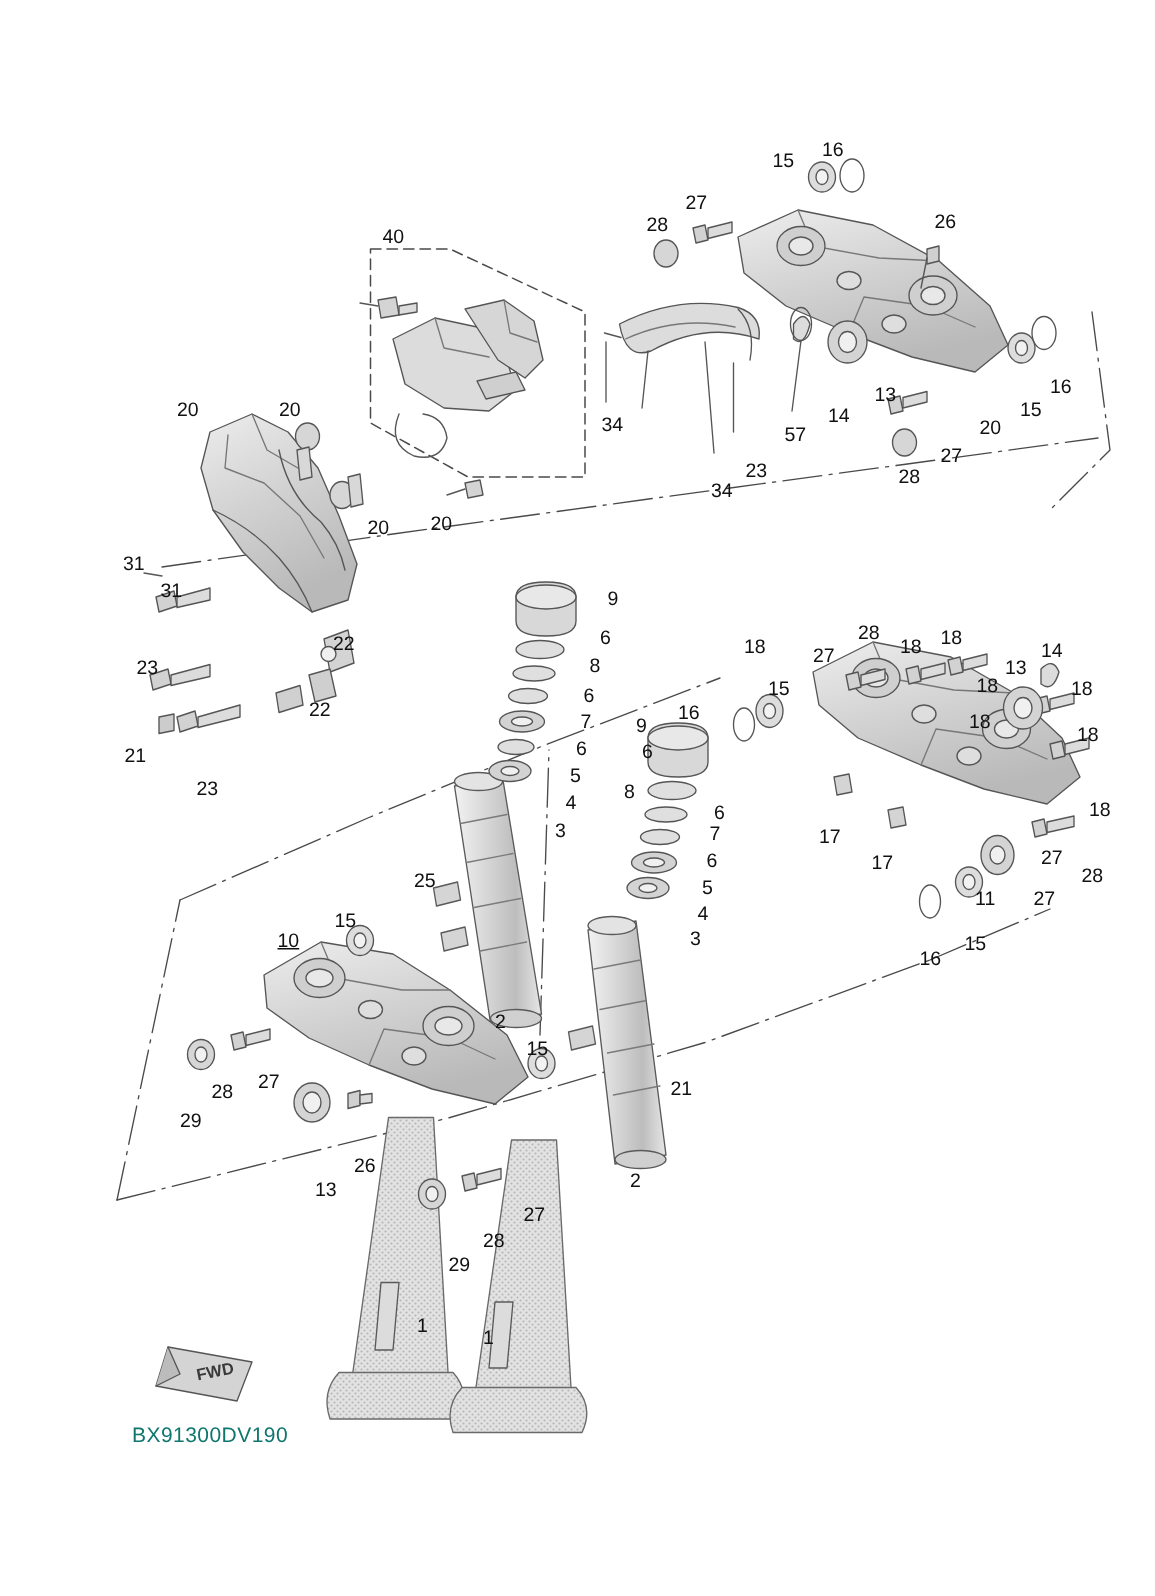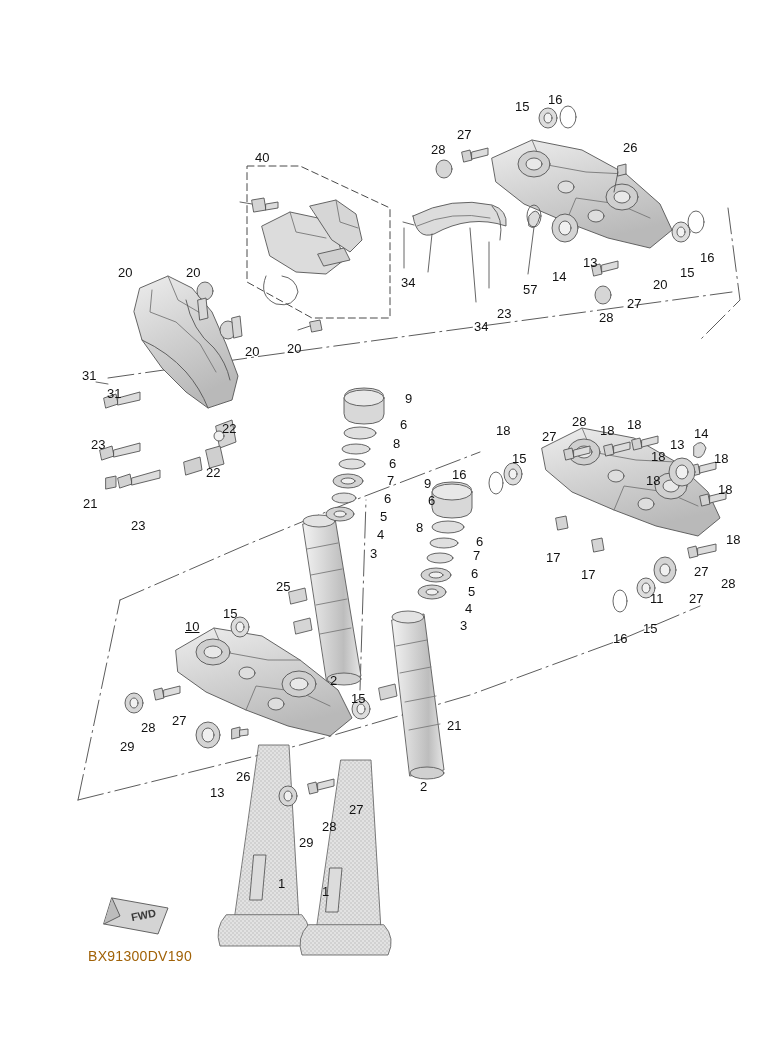--- a/index.html
+++ b/index.html
@@ -14,21 +14,21 @@
     white-space:nowrap;
     -webkit-user-select:none;
     user-select:none;
   }
   #partcode{
     position:absolute;
     left:88px;top:948px;
     font-family:"Liberation Sans",sans-serif;
     font-size:14px;
     letter-spacing:0.3px;
-    color:#a16207;
+    color:#0f766e;
   }
   #fwd-label{
     position:absolute;
     left:131px;top:909px;
     font-family:"Liberation Sans",sans-serif;
     font-size:11px;
     font-weight:bold;
     color:#3a3a3a;
     transform:rotate(-11deg);
   }

